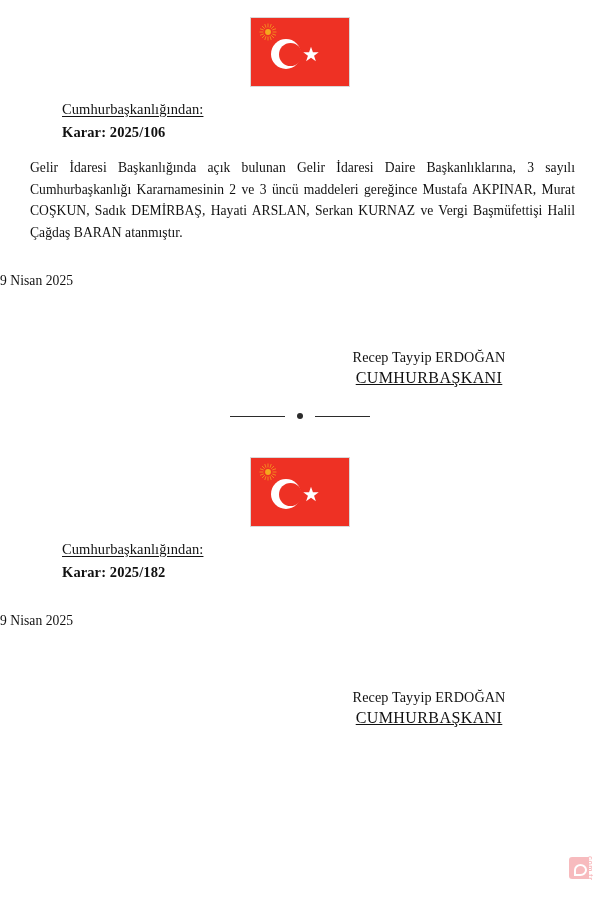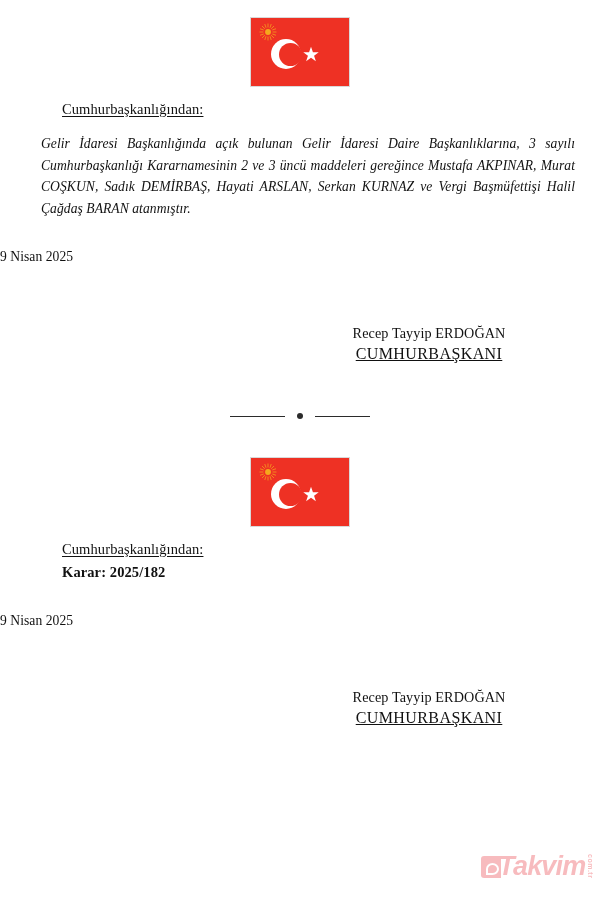--- a/index.html
+++ b/index.html
@@ -99,27 +99,26 @@
   .karar {
     font-size: 14.5px;
     line-height: 21px;
     font-weight: bold;
     margin-top: 3px;
     letter-spacing: 0.1px;
   }
 
   
   .body-text {
-    margin: 14px 25px 0 41px;
+    margin: 14px 25px 0 30px;
     font-size: 13.6px;
     line-height: 21.5px;
     text-align: justify;
     text-justify: inter-word;
     letter-spacing: 0.05px;
-    font-style: italic;
   }
 
   
   .date {
     text-align: left;
     font-size: 13.6px;
     margin-top: 30px;
     padding-right: 0px;
     letter-spacing: 0.05px;
   }
@@ -247,20 +246,21 @@
         <div class="crescent-outer"></div>
         <div class="crescent-inner"></div>
         <svg class="star" viewBox="0 0 24 24">
           <polygon fill="#ffffff" points="12,1 14.9,9.3 23.6,9.3 16.6,14.5 19.3,22.8 12,17.7 4.7,22.8 7.4,14.5 0.4,9.3 9.1,9.3"></polygon>
         </svg>
       </div>
     </div>
 
     <div class="heading-block">
       <div class="issuer">Cumhurbaşkanlığından:</div>
+      <div class="karar">Karar: 2025/106</div>
     </div>
 
     <div class="body-text">Gelir İdaresi Başkanlığında açık bulunan Gelir İdaresi Daire Başkanlıklarına, 3 sayılı Cumhurbaşkanlığı Kararnamesinin 2 ve 3 üncü maddeleri gereğince Mustafa AKPINAR, Murat COŞKUN, Sadık DEMİRBAŞ, Hayati ARSLAN, Serkan KURNAZ ve Vergi Başmüfettişi Halil Çağdaş BARAN atanmıştır.</div>
 
     <div class="date">9 Nisan 2025</div>
 
     <div class="signature">
       <div class="sig-name">Recep Tayyip ERDOĞAN</div>
       <div class="sig-title">CUMHURBAŞKANI</div>
     </div>
@@ -314,17 +314,16 @@
     <div class="date">9 Nisan 2025</div>
 
     <div class="signature">
       <div class="sig-name">Recep Tayyip ERDOĞAN</div>
       <div class="sig-title">CUMHURBAŞKANI</div>
     </div>
   </div>
 
   <div class="watermark">
     <span class="wm-badge"></span>
-    <span class="wm-text">Takvim</span>
     <span class="wm-tld">com.tr</span>
   </div>
 
 </div>
 
 </body></html>

